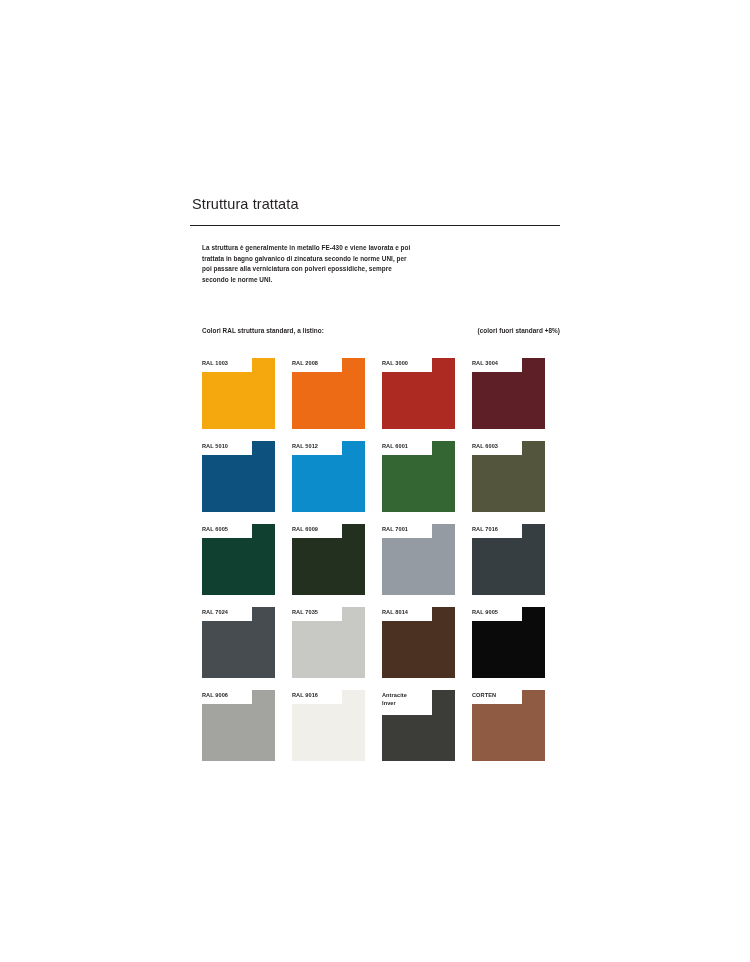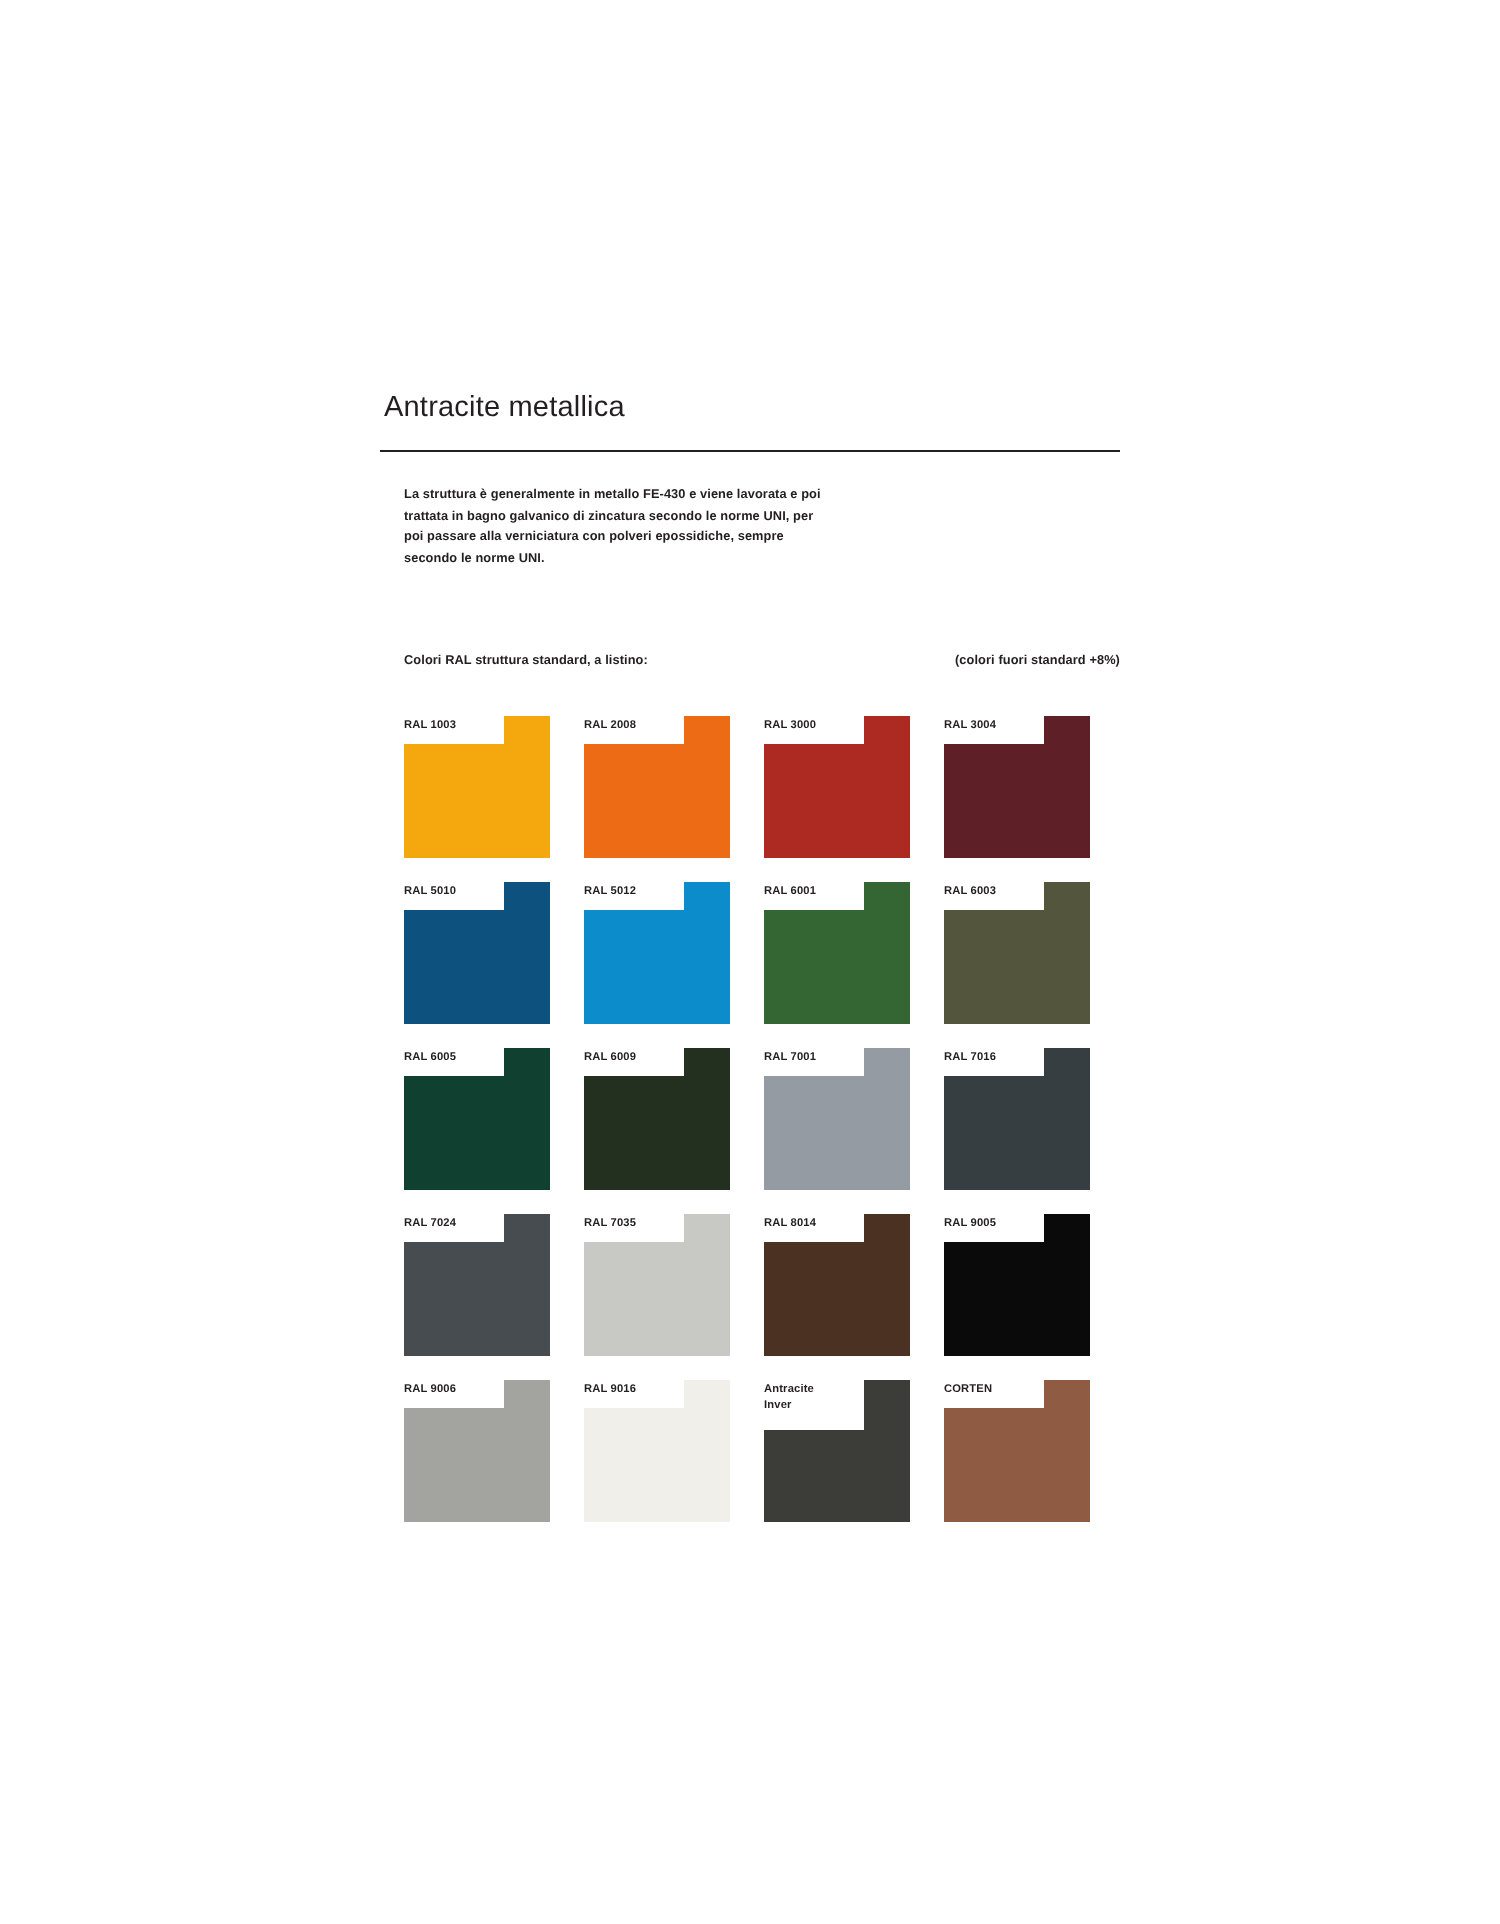--- a/index.html
+++ b/index.html
@@ -125,21 +125,21 @@
     z-index: 2;
   }
 </style>
 </head>
 <body>
 
 <div id="page">
 
   <div id="content">
 
-    <h1 class="section-title">Antracite metallica</h1>
+    <h1 class="section-title">Struttura trattata</h1>
 
     <div class="title-rule"></div>
 
     <div class="intro">
       <p>La struttura è generalmente in metallo FE-430 e viene lavorata e poi trattata in bagno galvanico di zincatura secondo le norme UNI, per poi passare alla verniciatura con polveri epossidiche, sempre secondo le norme UNI.</p>
     </div>
 
     <div class="swatch-header">
       <span class="heading">Colori RAL struttura standard, a listino:</span>
       <span class="note">(colori fuori standard +8%)</span>

